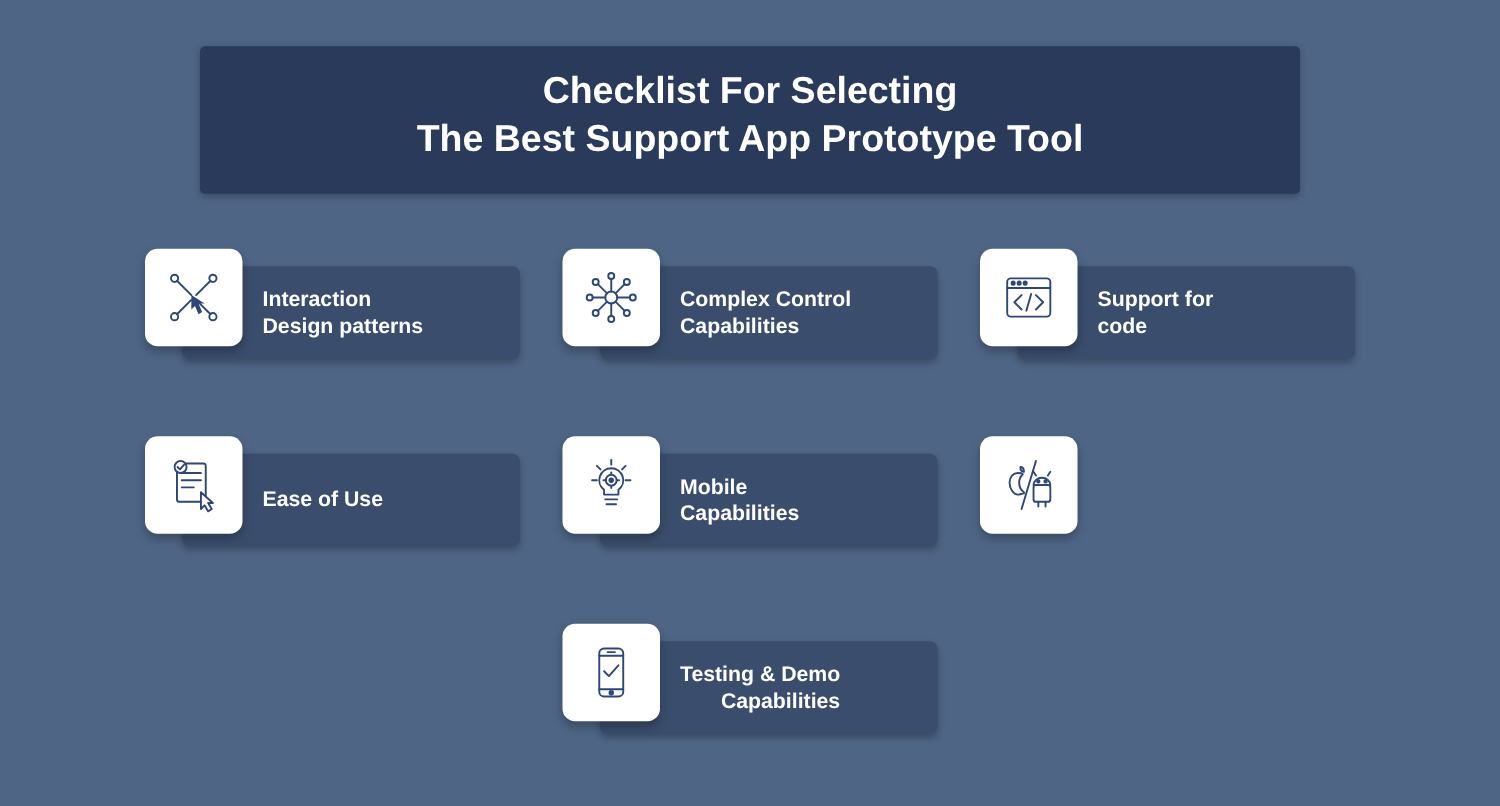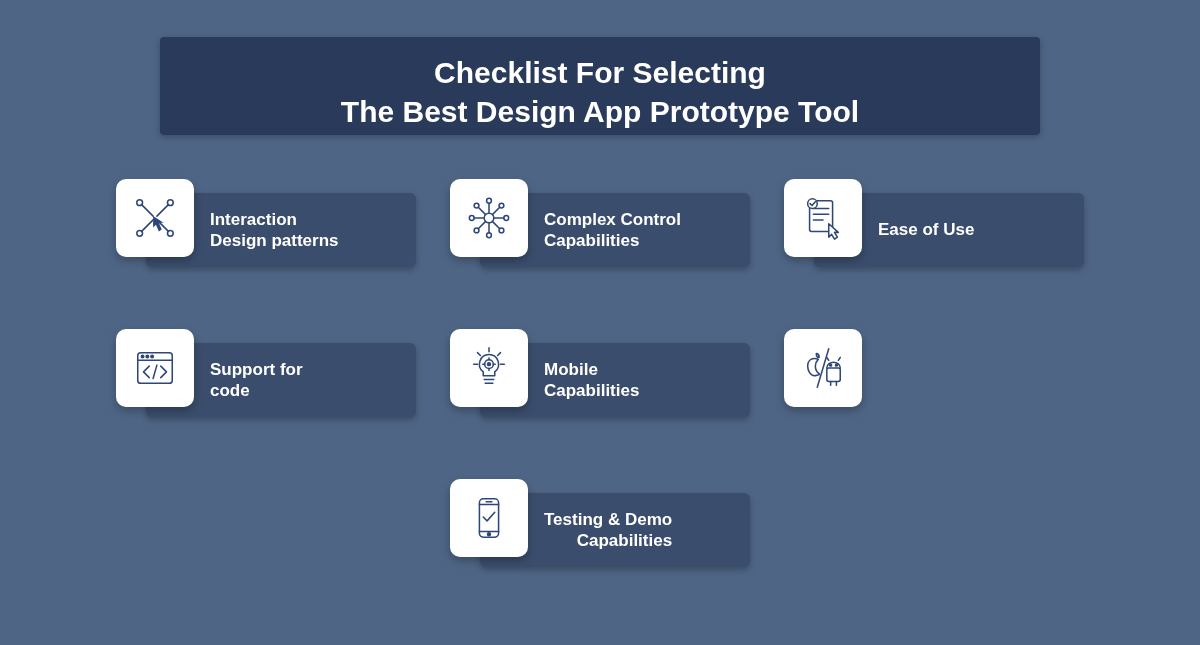--- a/index.html
+++ b/index.html
@@ -9,21 +9,21 @@
     background: #4e6585;
     font-family: "Segoe UI", Arial, sans-serif;
     overflow: hidden;
   }
   .header {
     margin: 37px auto 0 auto;
     width: 880px;
     background: #293a5a;
     color: #ffffff;
     text-align: center;
-    padding: 16px 20px 4px 20px;
+    padding: 16px 20px 24px 20px;
     border-radius: 4px;
     box-shadow: 0 2px 6px rgba(0,0,0,0.25);
   }
   .header .line {
     font-weight: 700;
     font-size: 30px;
     line-height: 1.3;
   }
   .grid {
     width: 970px;
@@ -84,21 +84,21 @@
   .row-center {
     grid-column: 2 / 3;
     text-align: right;
   }
 </style>
 </head>
 <body>
 
 <div class="header">
   <div class="line">Checklist For Selecting</div>
-  <div class="line">The Best Design App Prototype Tool</div>
+  <div class="line">The Best Support App Prototype Tool</div>
 </div>
 
 <div class="grid">
 
   <div class="card">
     <div class="card-bar">
       <div class="card-label">Interaction
 Design patterns</div>
     </div>
     <div class="icon-box">
@@ -139,50 +139,50 @@
         <line x1="12.8" y1="12.8" x2="20.5" y2="20.5"></line>
           <line x1="27.5" y1="27.5" x2="35.2" y2="35.2"></line>
         <line x1="35.2" y1="12.8" x2="27.5" y2="20.5"></line>
           <line x1="20.5" y1="27.5" x2="12.8" y2="35.2"></line>
       </svg>
     </div>
   </div>
 
   <div class="card">
     <div class="card-bar">
-      <div class="card-label">Ease of Use</div>
-    </div>
-    <div class="icon-box">
-      <svg viewBox="0 0 48 48">
-        <rect x="10" y="6" width="24" height="32" rx="2"></rect>
-        <line x1="14" y1="14" x2="30" y2="14"></line>
-          <line x1="14" y1="20" x2="30" y2="20"></line>
-        <line x1="14" y1="26" x2="24" y2="26"></line>
-        <circle cx="13" cy="9" r="5" fill="#ffffff"></circle>
-        <path d="M10.5 9 L12.5 11 L16 7"></path>
-        <path d="M30 30 L30 44 L33 41 L36 46 L39 44 L36 39 L40 39 Z" fill="#ffffff"></path>
-      </svg>
-    </div>
-  </div>
-
-  <div class="card">
-    <div class="card-bar">
       <div class="card-label">Support for
 code</div>
     </div>
     <div class="icon-box">
       <svg viewBox="0 0 48 48">
         <rect x="6" y="8" width="36" height="32" rx="3"></rect>
         <line x1="6" y1="16" x2="42" y2="16"></line>
         <circle cx="11" cy="12" r="1.3" fill="#2f4778"></circle>
           <circle cx="16" cy="12" r="1.3" fill="#2f4778"></circle>
           <circle cx="21" cy="12" r="1.3" fill="#2f4778"></circle>
         <polyline points="18,22 12,28 18,34"></polyline>
         <polyline points="30,22 36,28 30,34"></polyline>
         <line x1="26" y1="21" x2="22" y2="35"></line>
+      </svg>
+    </div>
+  </div>
+
+  <div class="card">
+    <div class="card-bar">
+      <div class="card-label">Ease of Use</div>
+    </div>
+    <div class="icon-box">
+      <svg viewBox="0 0 48 48">
+        <rect x="10" y="6" width="24" height="32" rx="2"></rect>
+        <line x1="14" y1="14" x2="30" y2="14"></line>
+          <line x1="14" y1="20" x2="30" y2="20"></line>
+        <line x1="14" y1="26" x2="24" y2="26"></line>
+        <circle cx="13" cy="9" r="5" fill="#ffffff"></circle>
+        <path d="M10.5 9 L12.5 11 L16 7"></path>
+        <path d="M30 30 L30 44 L33 41 L36 46 L39 44 L36 39 L40 39 Z" fill="#ffffff"></path>
       </svg>
     </div>
   </div>
 
   <div class="card">
     <div class="card-bar">
       <div class="card-label">Mobile
 Capabilities</div>
     </div>
     <div class="icon-box">

